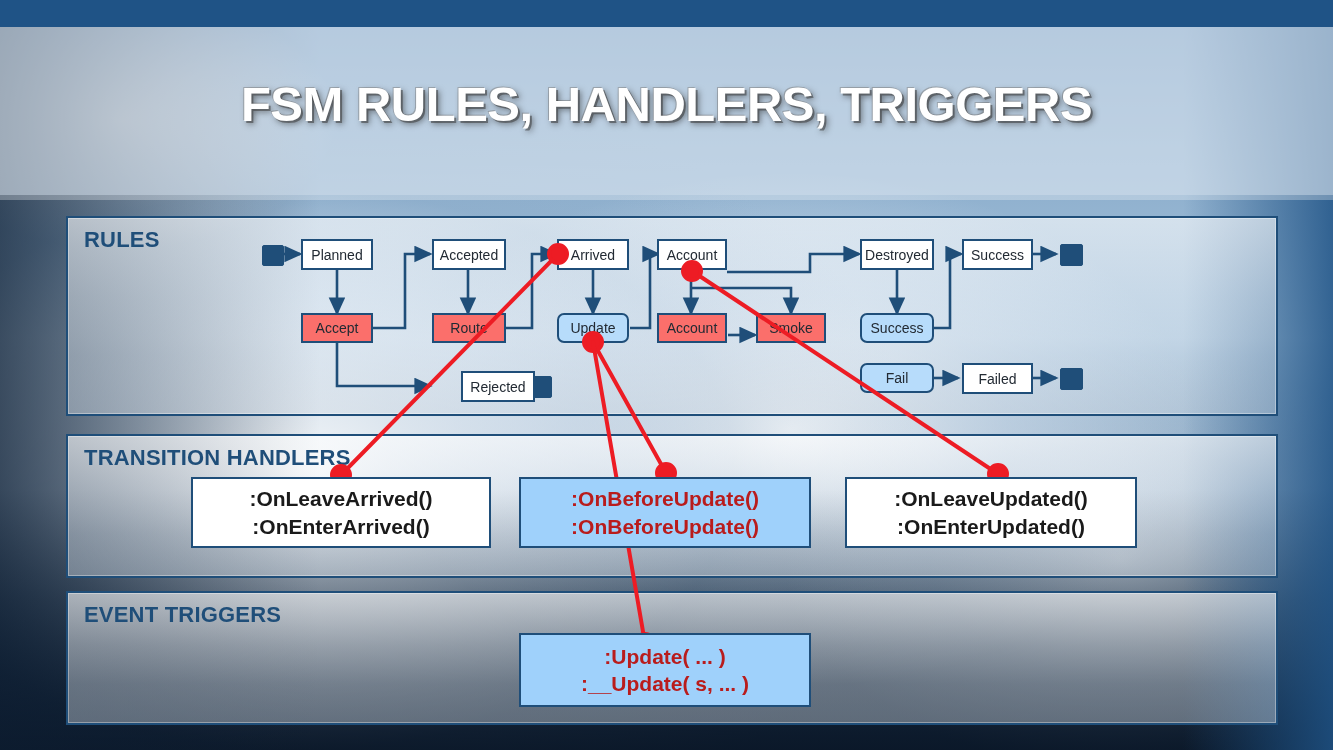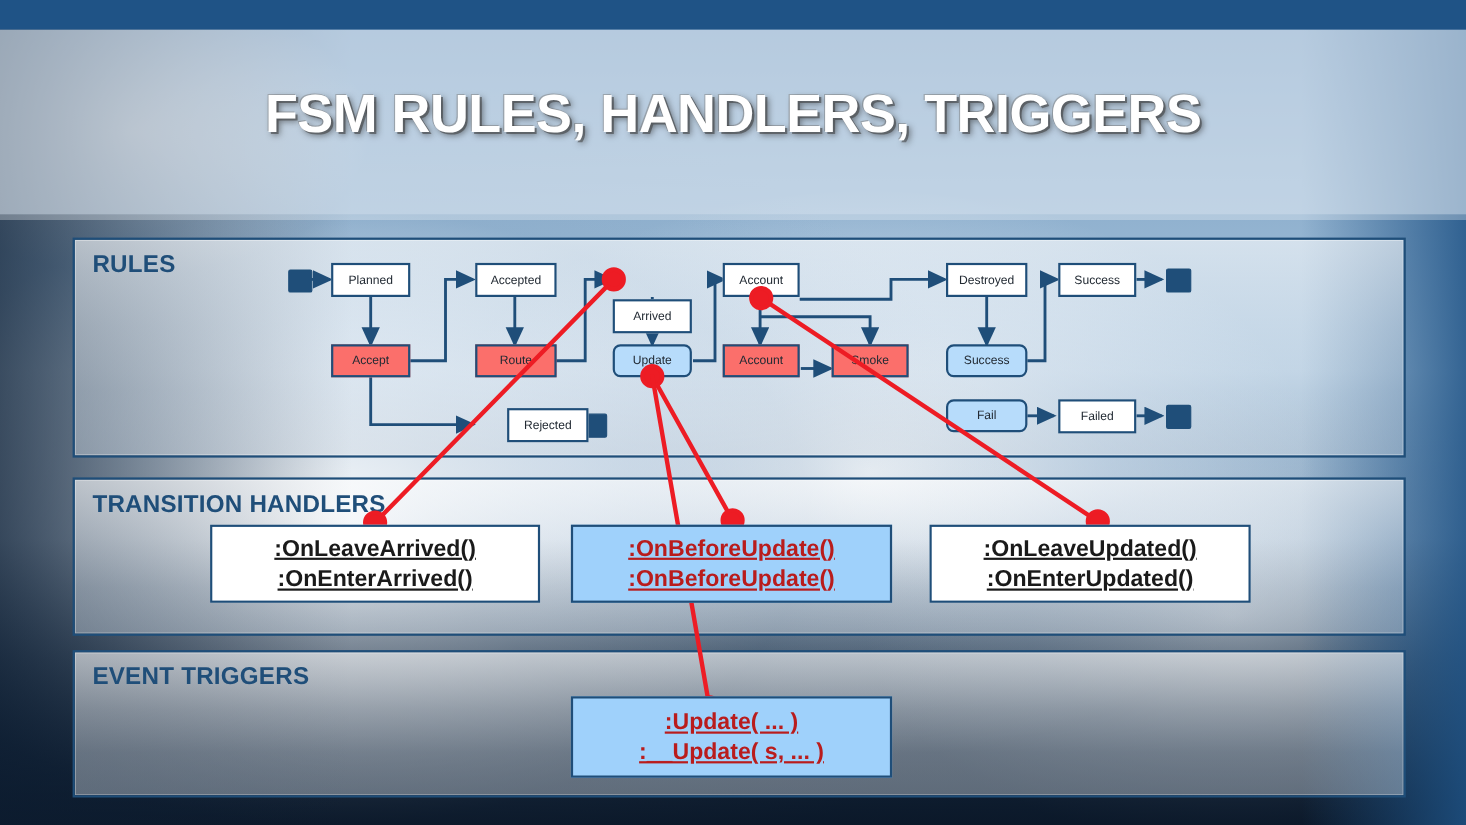--- a/index.html
+++ b/index.html
@@ -61,21 +61,21 @@
     position:absolute;left:16px;top:9px;
     font-size:22px;font-weight:bold;color:#1f4e79;
     letter-spacing:0.2px;white-space:nowrap;
   }
 
   
   .node{
     position:absolute;box-sizing:border-box;
     border:2px solid #1f4e79;
     display:flex;align-items:center;justify-content:center;
-    font-size:11px;color:#222a33;
+    font-size:14px;color:#222a33;
     font-family:"Liberation Sans", sans-serif;
     white-space:nowrap;
   }
   .node.state{background:#ffffff;}
   .node.action{background:#fb6f6b;}
   .node.handler{background:#b7dcfb;border-radius:7px;}
   .terminal{
     position:absolute;background:#1f4e79;border:1px solid #1f4e79;border-radius:2px;
   }
 
@@ -84,21 +84,21 @@
 
   
   .hbox{
     position:absolute;box-sizing:border-box;
     border:2px solid #1f4e79;
     display:flex;flex-direction:column;align-items:center;justify-content:center;
     font-size:21px;font-weight:bold;line-height:1.30;
   }
   .hbox.white{background:#ffffff;color:#1a1a1a;}
   .hbox.blue{background:#9fd1fb;color:#b91c1c;}
-  .hbox .ln{display:block;text-decoration:underline;}
+  .hbox .ln{display:block;}
 </style>
 </head>
 <body>
 
 <div id="slide">
 
   <div class="topbar"></div>
   <div class="titleband"></div>
   <div class="titleband-under"></div>
   <div class="slide-title">FSM RULES, HANDLERS, TRIGGERS</div>
@@ -166,21 +166,21 @@
     </div>
   <div class="node state" style="left:432px;top:239px;width:74px;height:31px;">
       <span>Accepted</span>
     </div>
   <div class="node action" style="left:432px;top:313px;width:74px;height:30px;">
       <span>Route</span>
     </div>
   <div class="node state" style="left:432px;top:371px;width:74px;height:31px;margin-left:29px;">
       <span>Rejected</span>
     </div>
-  <div class="node state" style="left:557px;top:239px;width:72px;height:31px;margin-top:33px;">
+  <div class="node state" style="left:557px;top:239px;width:72px;height:31px;">
       <span>Arrived</span>
     </div>
   <div class="node handler" style="left:557px;top:313px;width:72px;height:30px;">
       <span>Update</span>
     </div>
   <div class="node state" style="left:657px;top:239px;width:70px;height:31px;">
       <span>Account</span>
     </div>
   <div class="node action" style="left:657px;top:313px;width:70px;height:30px;">
       <span>Account</span>

